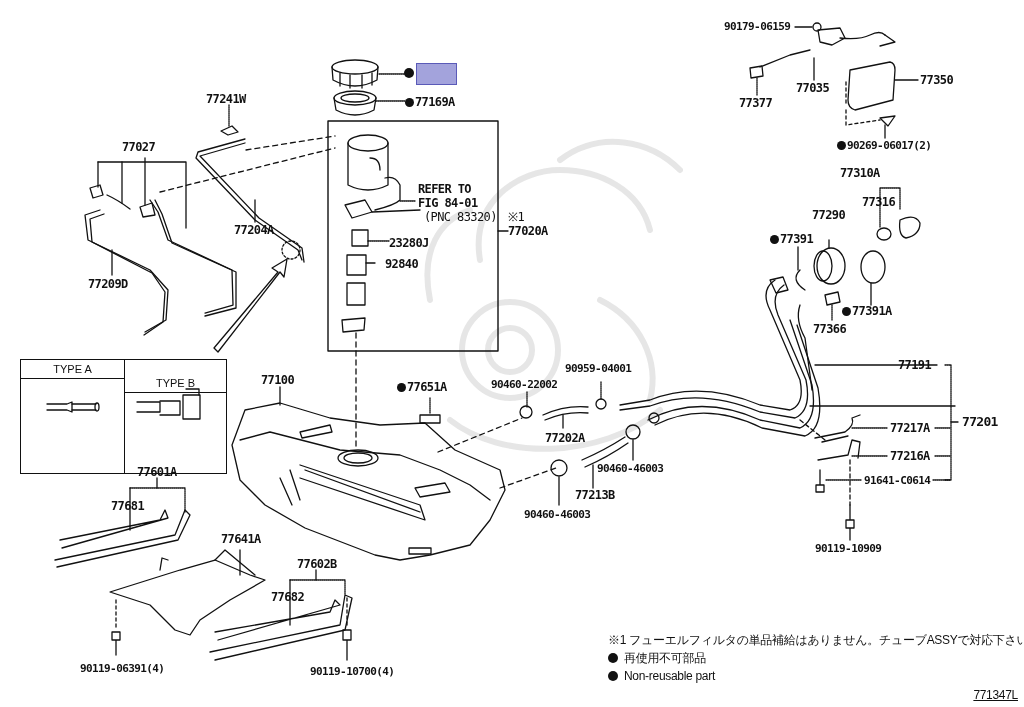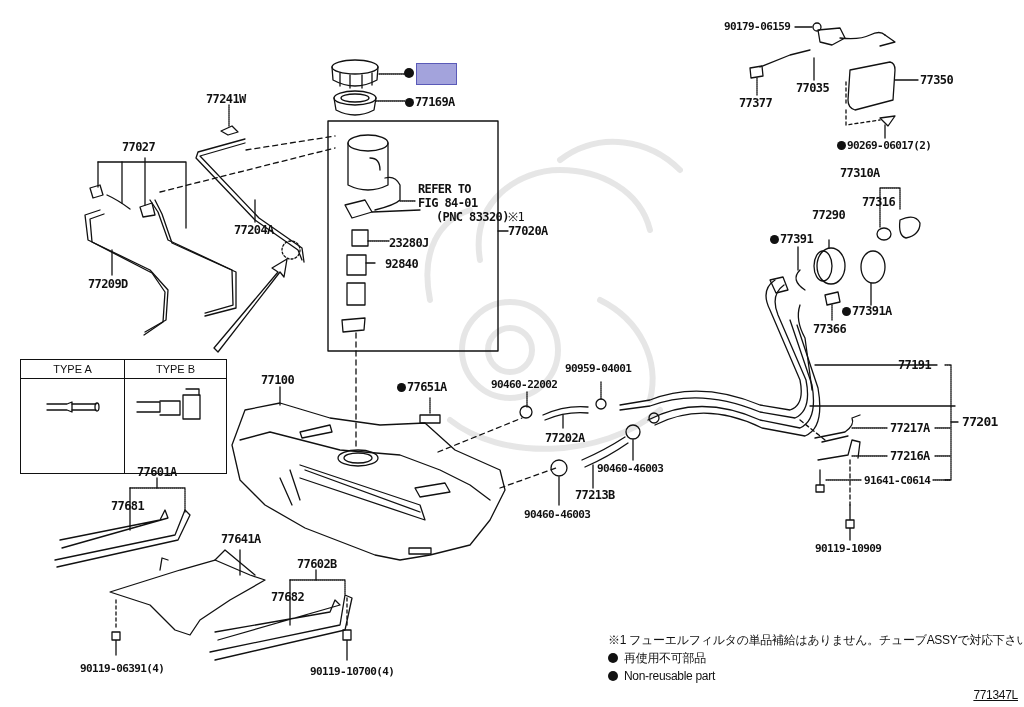--- a/index.html
+++ b/index.html
@@ -16,21 +16,21 @@
           white-space: nowrap; line-height: 14px; letter-spacing: -0.3px; }
   .note .b { display: inline-block; width: 10px; height: 10px; border-radius: 50%; background: #111;
              margin-right: 6px; vertical-align: -1px; }
   #redact { position: absolute; left: 416px; top: 63px; width: 41px; height: 22px;
             background: #a3a3dc; border: 1px solid #5a5ab8; box-sizing: border-box; cursor: pointer; }
   #typetable { position: absolute; left: 20px; top: 359px; width: 207px; height: 115px;
                border: 1.5px solid #111; box-sizing: border-box; }
   #typetable .hdr { position: absolute; top: 0; height: 18px; border-bottom: 1.5px solid #111;
                     font-family: "Liberation Sans", sans-serif; font-size: 11px; text-align: center; line-height: 18px; }
   #typetable .ha { left: 0; width: 103px; border-right: 1.5px solid #111; }
-  #typetable .hb { left: 104px; width: 101px; }
+  #typetable .hb { left: 104px; width: 101px; margin-top: 14px; }
   #typetable .vline { position: absolute; left: 103px; top: 0; bottom: 0; border-left: 1.5px solid #111; }
   #figid { position: absolute; right: 6px; top: 688px; font-family: "Liberation Sans", sans-serif;
            font-size: 12px; letter-spacing: -0.3px; text-decoration: underline; }
 </style>
 </head>
 <body>
 
 <div id="stage">
 
 <svg width="1024" height="707" viewBox="0 0 1024 707" style="position:absolute;left:0;top:0">
@@ -254,21 +254,21 @@
 <div class="lbl" style="left:404px;top:68px;width:10px;height:10px;border-radius:50%;background:#111;"></div>
 
 <div class="lbl" style="left:206px;top:92px">77241W</div>
 <div class="lbl" style="left:122px;top:140px">77027</div>
 <div class="lbl" style="left:234px;top:223px">77204A</div>
 <div class="lbl" style="left:88px;top:277px">77209D</div>
 <div class="lbl dot" style="left:405px;top:95px">77169A</div>
 
 <div class="lbl" style="left:418px;top:182px">REFER TO</div>
 <div class="lbl" style="left:418px;top:196px">FIG 84-01</div>
-<div class="lbl" style="left:436px;top:210px;font-weight:bold">(PNC 83320)</div>
+<div class="lbl" style="left:424px;top:210px;font-weight:normal">(PNC 83320)</div>
 <div class="lbl" style="left:389px;top:236px">23280J</div>
 <div class="lbl" style="left:385px;top:257px">92840</div>
 <div class="lbl" style="left:508px;top:210px;font-weight:normal">※1</div>
 <div class="lbl" style="left:508px;top:224px">77020A</div>
 
 <div class="lbl" style="left:724px;top:20px;font-size:11px">90179-06159</div>
 <div class="lbl" style="left:796px;top:81px">77035</div>
 <div class="lbl" style="left:739px;top:96px">77377</div>
 <div class="lbl" style="left:920px;top:73px">77350</div>
 <div class="lbl dot" style="left:837px;top:139px;font-size:11px">90269-06017(2)</div>

